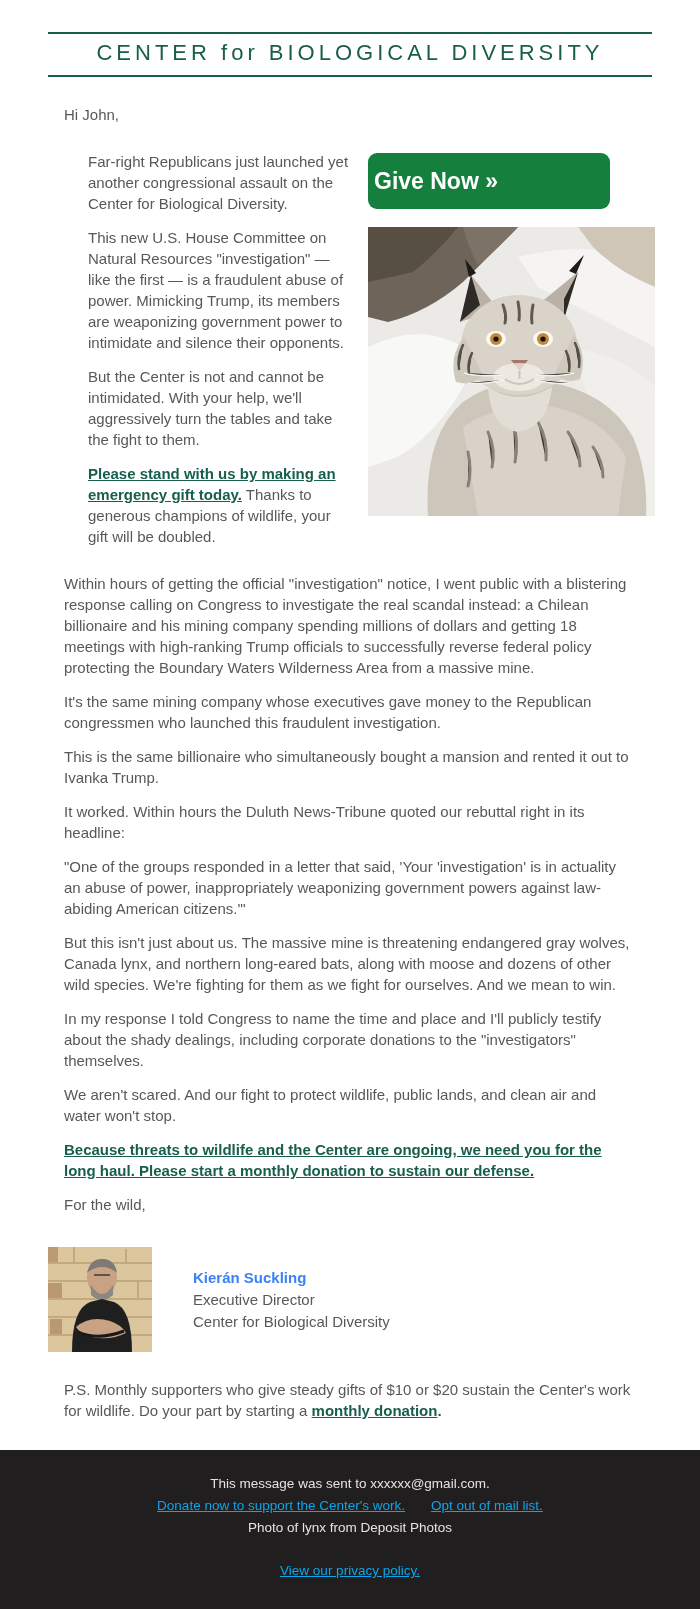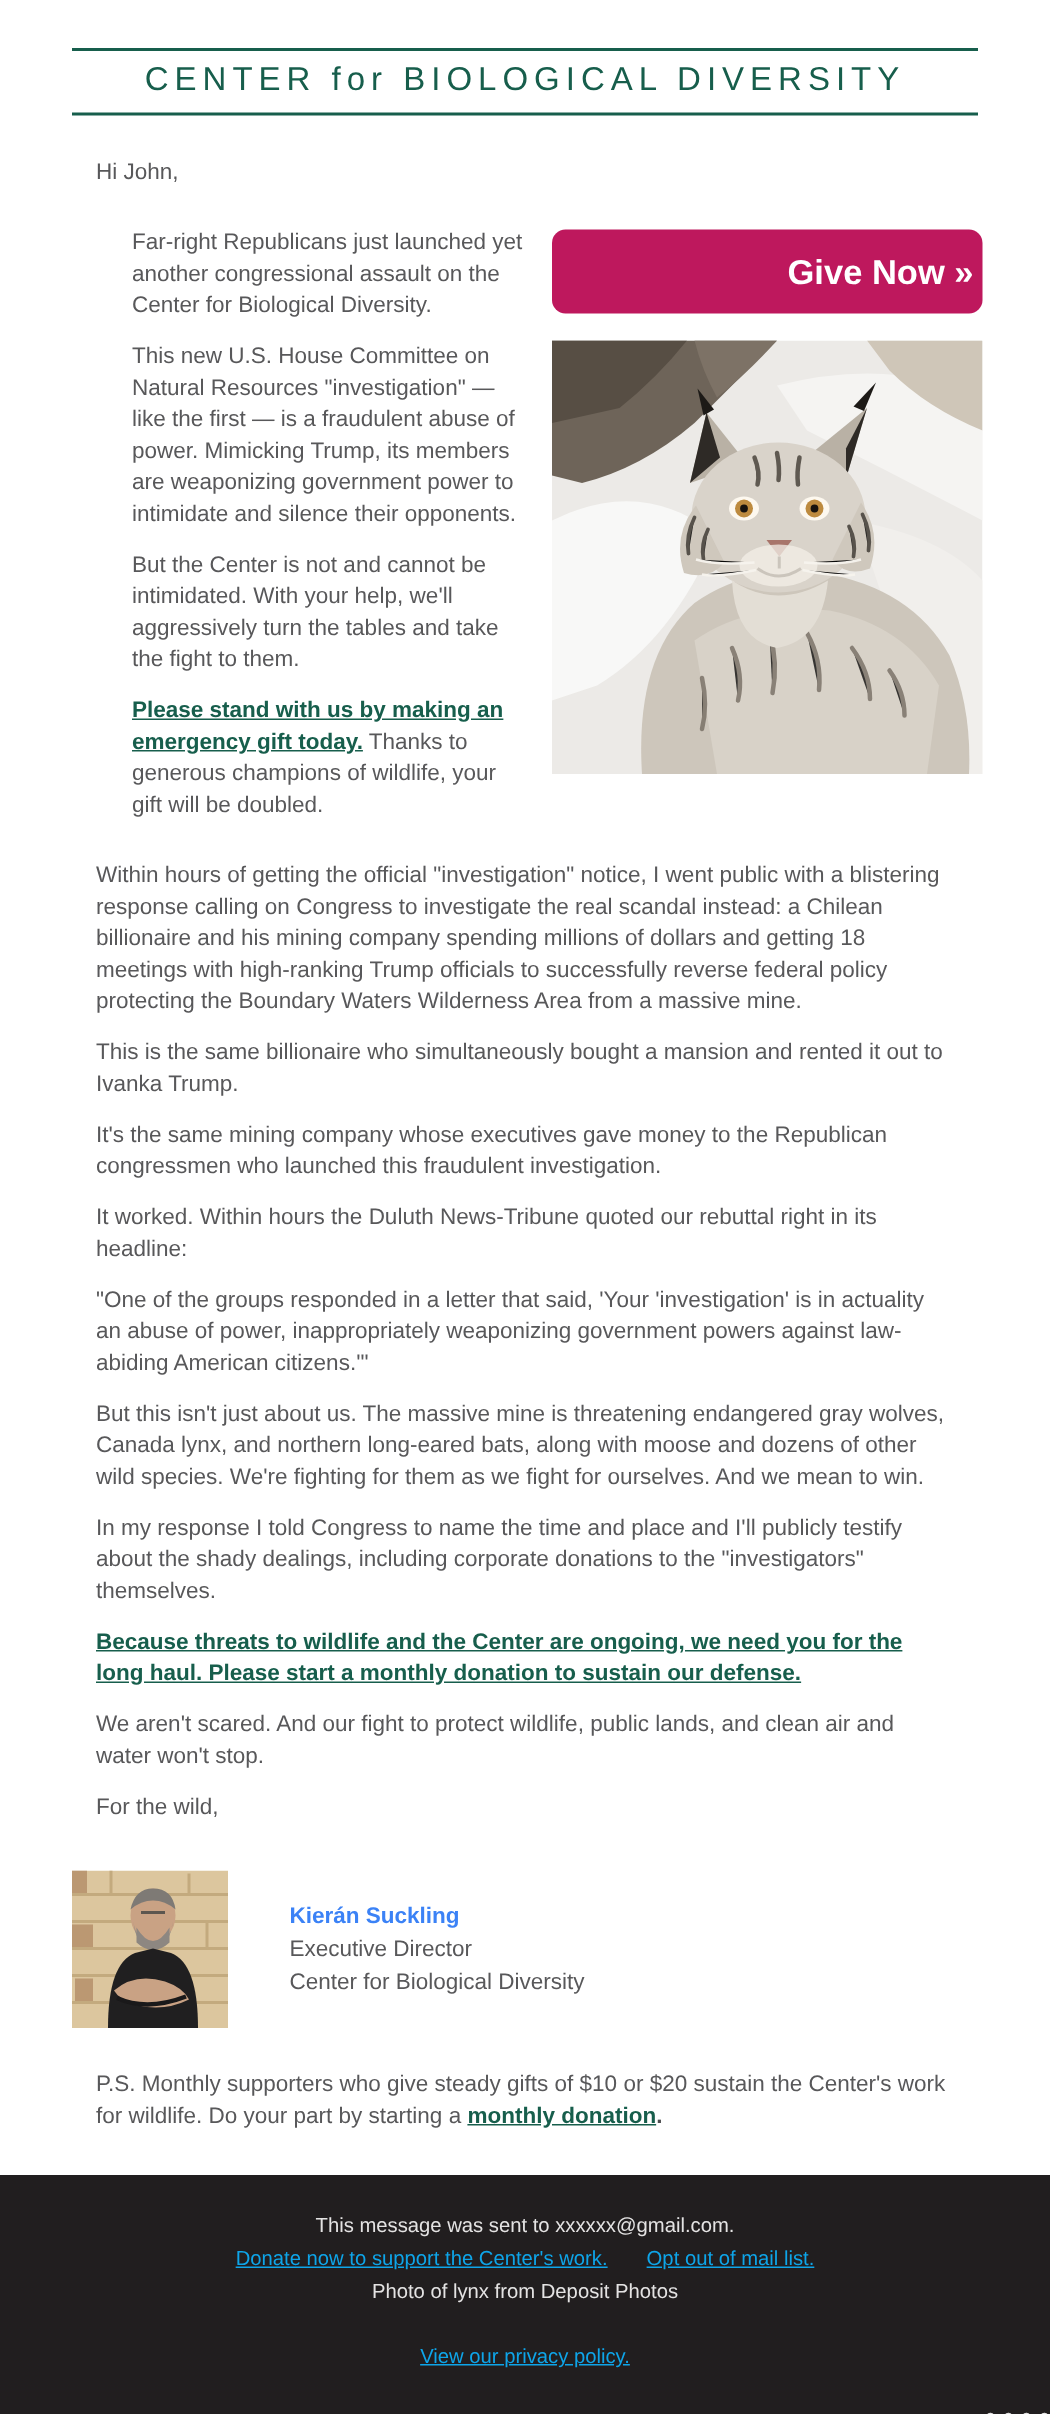--- a/index.html
+++ b/index.html
@@ -34,32 +34,32 @@
 
   .content{padding:0 48px;}
   .greeting{margin-top:27px;}
 
   .two-col{display:flex;padding:0 72px;align-items:flex-start;}
   .col-left{width:296px;flex:0 0 296px;}
   .col-right{margin-left:auto;width:287px;flex:0 0 287px;}
 
   .give-btn{
     display:block;
-    width:287px;
+    width:242px;
     height:56px;
     margin-top:15px;
-    background:#be185d;
+    background:#15803d;
     border:none;
     border-radius:9px;
     color:#ffffff;
     font-family:"Liberation Sans", sans-serif;
     font-size:23px;
     font-weight:bold;
     cursor:pointer;
-    text-align:right;
+    text-align:left;
   }
   .lynx-wrap{margin-top:18px;width:287px;height:289px;}
   .lynx-wrap svg{display:block;}
 
   a.green-link{
     color:#175e4c;
     font-weight:bold;
     text-decoration:underline;
     cursor:pointer;
     text-align:center;
@@ -182,28 +182,28 @@
           </g>
 
           <path d="M120,160 Q150,180 184,160 Q180,200 150,205 Q122,200 120,160" fill="#e3ded5"></path>
         </svg>
       </div>
     </div>
   </div>
 
   <div class="content">
     <p>Within hours of getting the official "investigation" notice, I went public with a blistering response calling on Congress to investigate the real scandal instead: a Chilean billionaire and his mining company spending millions of dollars and getting 18 meetings with high-ranking Trump officials to successfully reverse federal policy protecting the Boundary Waters Wilderness Area from a massive mine.</p>
+    <p>It's the same mining company whose executives gave money to the Republican congressmen who launched this fraudulent investigation.</p>
     <p>This is the same billionaire who simultaneously bought a mansion and rented it out to Ivanka Trump.</p>
-    <p>It's the same mining company whose executives gave money to the Republican congressmen who launched this fraudulent investigation.</p>
     <p><span>It worked. Within hours the </span><span class="italic">Duluth News-Tribune</span><span> quoted our rebuttal right in its headline:</span></p>
     <p>"One of the groups responded in a letter that said, 'Your 'investigation' is in actuality an abuse of power, inappropriately weaponizing government powers against law-abiding American citizens.'"</p>
     <p>But this isn't just about us. The massive mine is threatening endangered gray wolves, Canada lynx, and northern long-eared bats, along with moose and dozens of other wild species. We're fighting for them as we fight for ourselves. And we mean to win.</p>
     <p>In my response I told Congress to name the time and place and I'll publicly testify about the shady dealings, including corporate donations to the "investigators" themselves.</p>
+    <p>We aren't scared. And our fight to protect wildlife, public lands, and clean air and water won't stop.</p>
     <p><a class="green-link">Because threats to wildlife and the Center are ongoing, we need you for the long haul. Please start a monthly donation to sustain our defense.</a></p>
-    <p>We aren't scared. And our fight to protect wildlife, public lands, and clean air and water won't stop.</p>
     <p>For the wild,</p>
   </div>
 
   <div class="signature">
     <div class="sig-photo">
       <svg width="104" height="105" viewBox="0 0 104 105" xmlns="http://www.w3.org/2000/svg">
 
         <rect x="0" y="0" width="104" height="105" fill="#dcc69e"></rect>
         <g stroke="#c3aa7e" stroke-width="2">
           <line x1="0" y1="16" x2="104" y2="16"></line>

